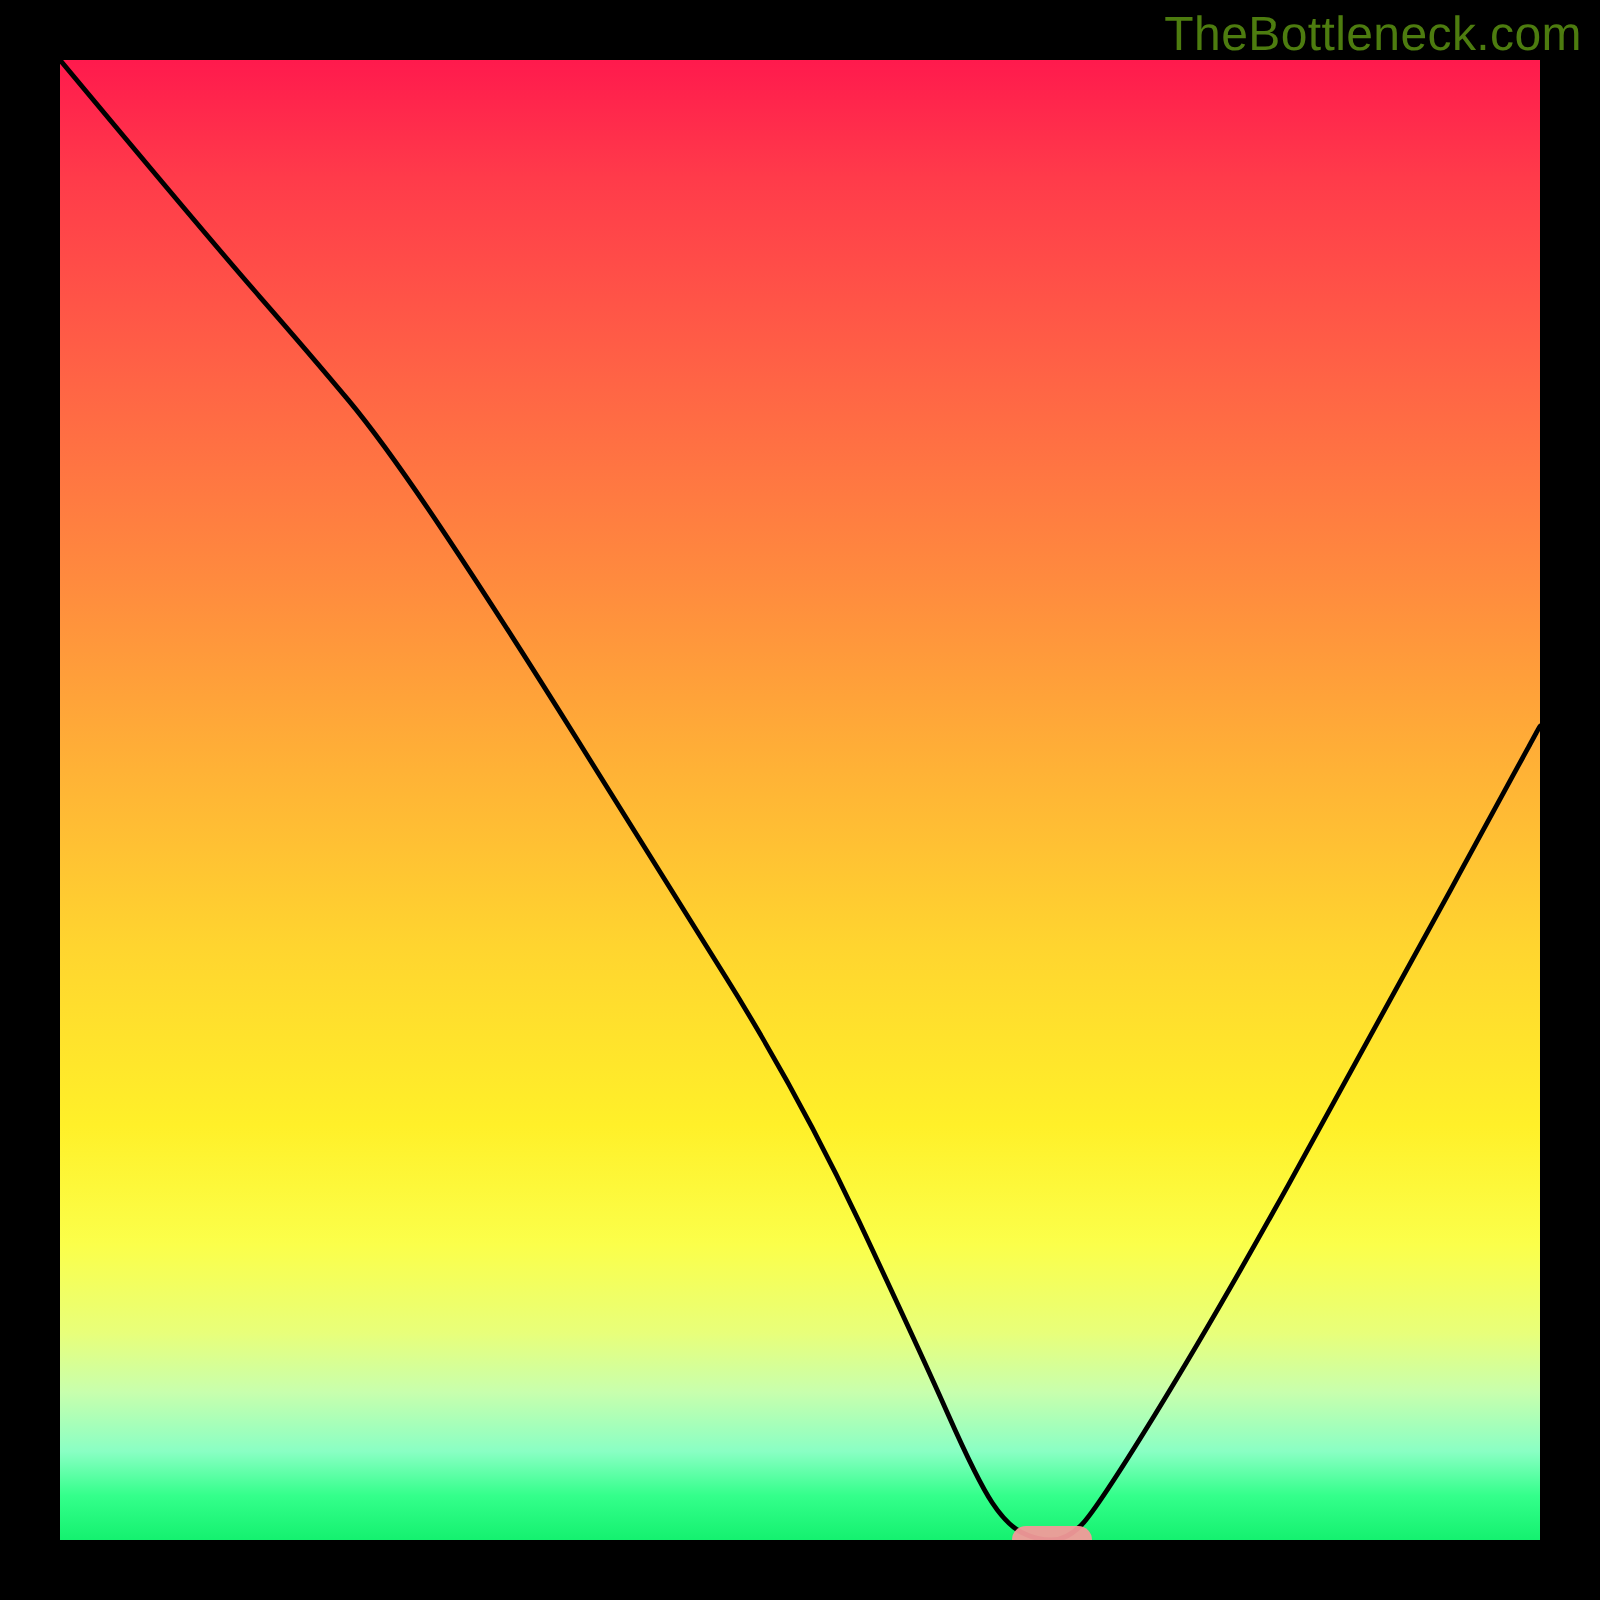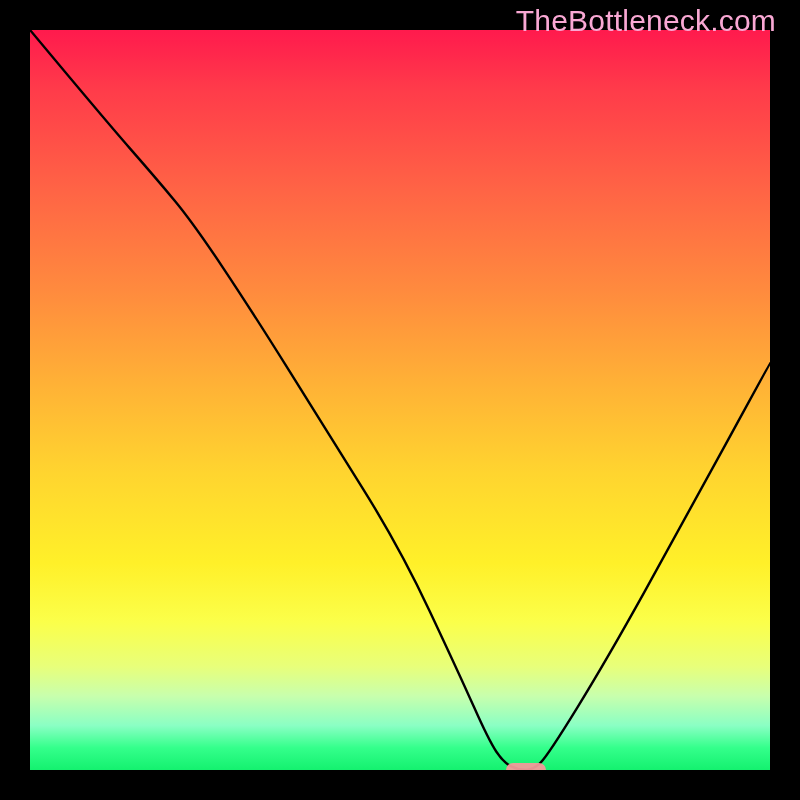--- a/index.html
+++ b/index.html
@@ -13,23 +13,23 @@
   }
   .frame {
     position: relative;
     width: 800px;
     height: 800px;
     background: #000;
   }
   .watermark {
     position: absolute;
     top: 4px;
-    right: 24px;
-    color: #f9a8d4;
-    font-size: 30px;
+    right: 9px;
+    color: #4d7c0f;
+    font-size: 24px;
     font-weight: 500;
     letter-spacing: 0.2px;
     z-index: 10;
   }
   .plot-area {
     position: absolute;
     left: 30px;
     top: 30px;
     width: 740px;
     height: 740px;

